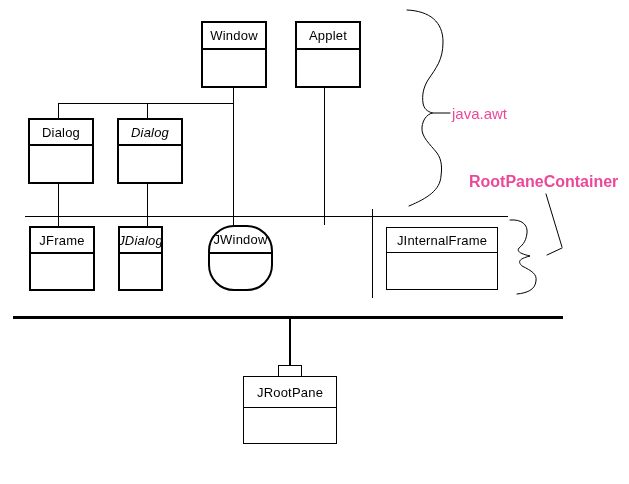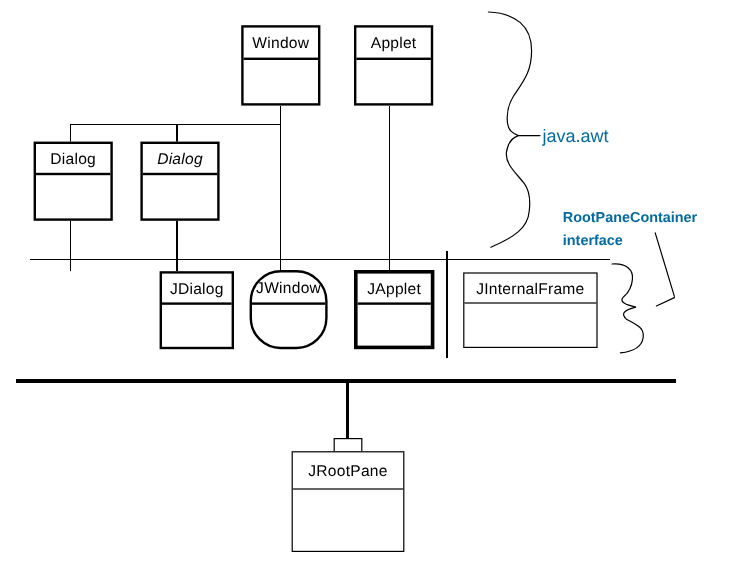--- a/index.html
+++ b/index.html
@@ -14,23 +14,23 @@
   }
   .box .title{
     box-sizing:border-box;border-bottom:2px solid #000000;
     display:flex;align-items:center;justify-content:center;
     font-size:13px;color:#000000;letter-spacing:0.2px;
   }
   .box.b1{border-width:1px;}
   .box.b1 .title{border-bottom-width:1px;}
   .box.b3{border-width:3px;}
   .box.b3 .title{border-bottom-width:2px;}
-  .lbl{position:absolute;color:#0369a1;white-space:nowrap;}
+  .lbl{position:absolute;color:#ec4899;white-space:nowrap;}
   .lbl-package{left:452px;top:105px;font-size:15px;}
-  .lbl-interface{left:469px;top:172px;font-size:12px;font-weight:bold;line-height:19px;}
+  .lbl-interface{left:469px;top:172px;font-size:16px;font-weight:bold;line-height:19px;}
 </style>
 </head>
 <body>
 
 <div class="stage">
 
   <svg class="lines" viewBox="0 0 629 484">
 
     <g stroke="#000000" stroke-width="1" shape-rendering="crispEdges" fill="none">
       <line x1="233.5" y1="88" x2="233.5" y2="225"></line>
@@ -66,41 +66,40 @@
   </div>
 
   <div class="box" style="left:28px;top:118px;width:66px;height:66px;">
     <div class="title" style="height:26px;">Dialog</div>
   </div>
 
   <div class="box" style="left:117px;top:118px;width:66px;height:66px;">
     <div class="title" style="height:26px;font-style:italic;">Dialog</div>
   </div>
 
+  <div class="box" style="left:29px;top:226px;width:66px;height:65px;">
+    <div class="title" style="height:26px;">JFrame</div>
+  </div>
 
-  <div class="box" style="left:133px;top:226px;width:62px;height:65px;">
+  <div class="box" style="left:118px;top:226px;width:45px;height:65px;font-style:italic;">
     <div class="title" style="height:26px;">JDialog</div>
   </div>
 
   <div class="box" style="left:208px;top:225px;width:65px;height:66px;border-radius:26px;">
     <div class="title" style="height:27px;">JWindow</div>
   </div>
 
-  <div class="box b3" style="left:295px;top:225px;width:67px;height:66px;">
-    <div class="title" style="height:26px;">JApplet</div>
-  </div>
 
   <div class="box b1" style="left:386px;top:227px;width:112px;height:63px;">
     <div class="title" style="height:25px;">JInternalFrame</div>
   </div>
 
-  <div class="box b1" style="left:243px;top:376px;width:94px;height:84px;">
+  <div class="box b1" style="left:243px;top:376px;width:94px;height:68px;">
     <div class="title" style="height:31px;">JRootPane</div>
   </div>
 
   <div class="lbl lbl-package">java.awt</div>
 
   <div class="lbl lbl-interface">
     <div>RootPaneContainer</div>
-    <div>interface</div>
   </div>
 
 </div>
 
 </body></html>

